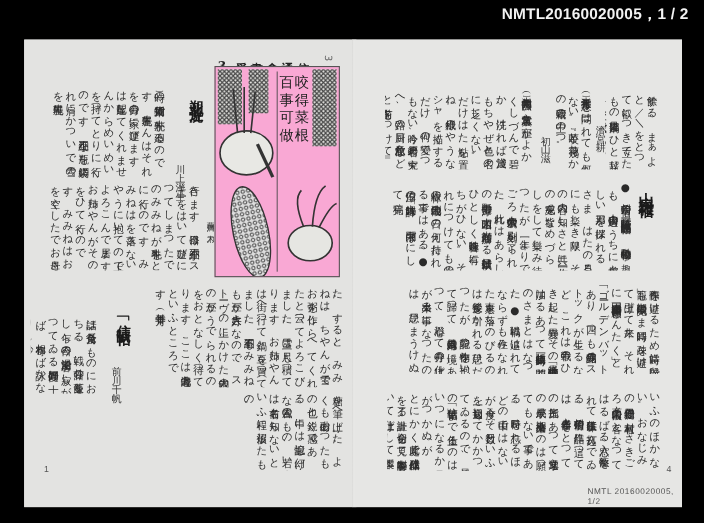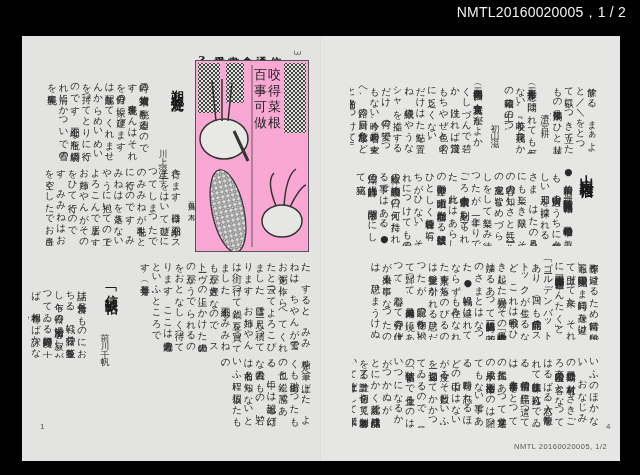--- a/index.html
+++ b/index.html
@@ -2,21 +2,21 @@
 <html><head>
 <meta charset="utf-8">
 <style>
   html, body { margin:0; padding:0; }
   body {
     width:640px; height:475px; background:#000; position:relative; overflow:hidden;
     font-family: "DejaVu Serif", serif;
   }
   .doc-id {
     position:absolute; top:4px; right:14px; color:#f2f2f2;
-    font-family:"Liberation Sans", sans-serif; font-size:14px; letter-spacing:0.2px;
+    font-family:"Liberation Sans", sans-serif; font-size:14px; letter-spacing:0.2px;font-weight:bold;
   }
   .spread {
     position:absolute; left:22px; top:36px; width:598px; height:425px;
     background:#e4e4e2;
   }
   .page { position:absolute; top:0; height:425px; }
   .page-left { left:0; width:300px; background:#e3e3e1; }
   .page-right { left:300px; width:298px; background:#e6e6e4; }
   .fold {
     position:absolute; left:298px; top:0; width:4px; height:425px;
@@ -39,21 +39,21 @@
     position:absolute; color:#222; font-size:11px; font-weight:bold; letter-spacing:3px;
   }
   .issue { position:absolute; color:#222; font-size:11px; font-weight:bold; }
   .woodcut {
     position:absolute; left:173px; top:24px; width:112px; height:190px;
     background:#f9a8d4; border:1px solid #555;
   }
   .pageno { position:absolute; color:#555; font-size:8px; font-family:"Liberation Sans", sans-serif; }
   .archive-stamp {
     position:absolute; color:#555; font-size:7.5px;
-    font-family:"Liberation Sans", sans-serif; letter-spacing:0.5px;
+    font-family:"Liberation Sans", sans-serif; letter-spacing:0.5px;margin-left:20px;
   }
   .handwriting {
     position:absolute; color:#666; font-size:9px; font-family:"DejaVu Sans", sans-serif;
     writing-mode:vertical-rl;
   }
 </style>
 </head>
 <body>
 
 <div class="doc-id">NMTL20160020005，1 / 2</div>

